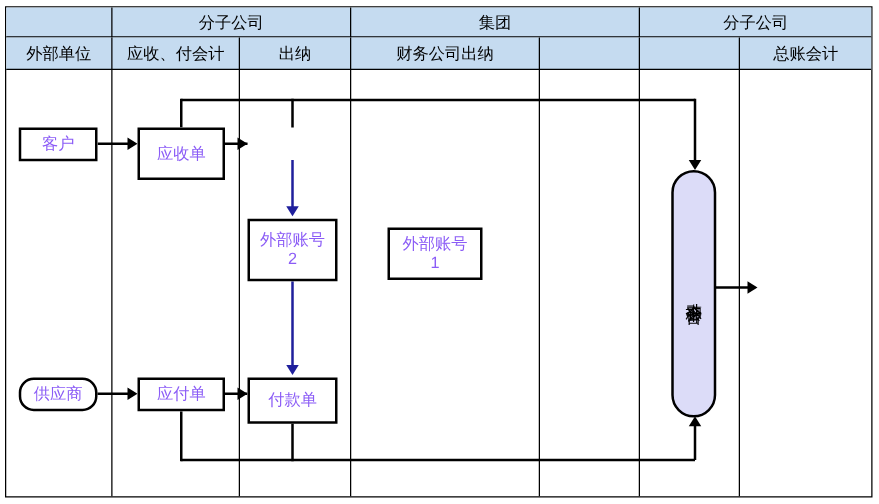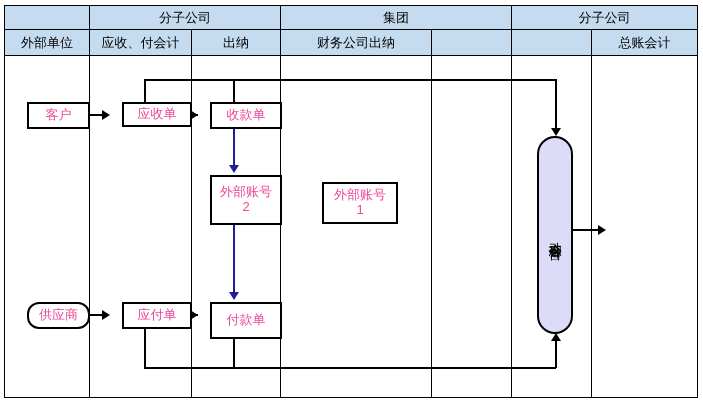--- a/index.html
+++ b/index.html
@@ -62,23 +62,22 @@
     position: absolute;
     box-sizing: border-box;
     border: 2px solid #000000;
     background: #ffffff;
     display: flex;
     align-items: center;
     justify-content: center;
     text-align: center;
     font-size: 13px;
     line-height: 1.12;
-    color: #ec4899;
+    color: #8b5cf6;
     white-space: pre-line;
-    margin-left: 12px;
   }
   .platform {
     position: absolute;
     box-sizing: border-box;
     border: 2px solid #000000;
     border-radius: 18px;
     background: #dcdcf8;
     display: flex;
     align-items: center;
     justify-content: center;
@@ -196,23 +195,22 @@
   <div class="arrow arrow-r" style="left:102px;top:310px;"></div>
 
   <div class="conn" style="left:180px;top:314px;width:18px;height:2px;"></div>
   <div class="arrow arrow-r" style="left:190px;top:310px;"></div>
 
   <div class="conn" style="left:572px;top:229px;width:32px;height:2px;"></div>
   <div class="arrow arrow-r" style="left:598px;top:225px;"></div>
 
   <div class="node" style="left:15px;top:102px;width:63px;height:27px;">客户</div>
 
-  <div class="node" style="left:110px;top:102px;width:70px;height:25px;">应收单</div>
-
-  <div class="node" style="left:198px;top:102px;width:72px;height:27px;">收款单</div>
+  <div class="node" style="left:110px;top:102px;width:70px;height:42px;">应收单</div>
+
 
   <div class="node" style="left:198px;top:175px;width:72px;height:50px;">外部账号
 2</div>
 
   <div class="node" style="left:310px;top:182px;width:76px;height:42px;">外部账号
 1</div>
 
   <div class="node" style="left:15px;top:302px;width:63px;height:27px;border-radius:12px;">供应商</div>
 
   <div class="node" style="left:110px;top:302px;width:70px;height:27px;">应付单</div>

